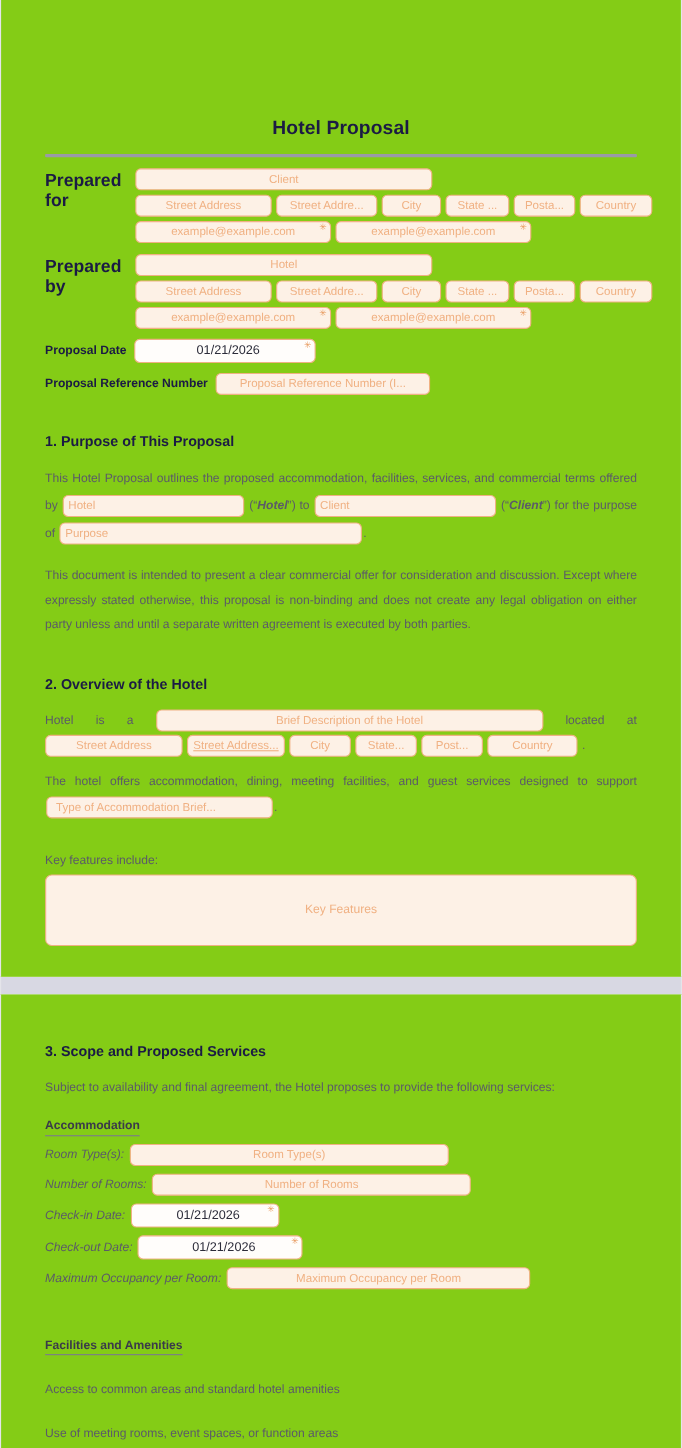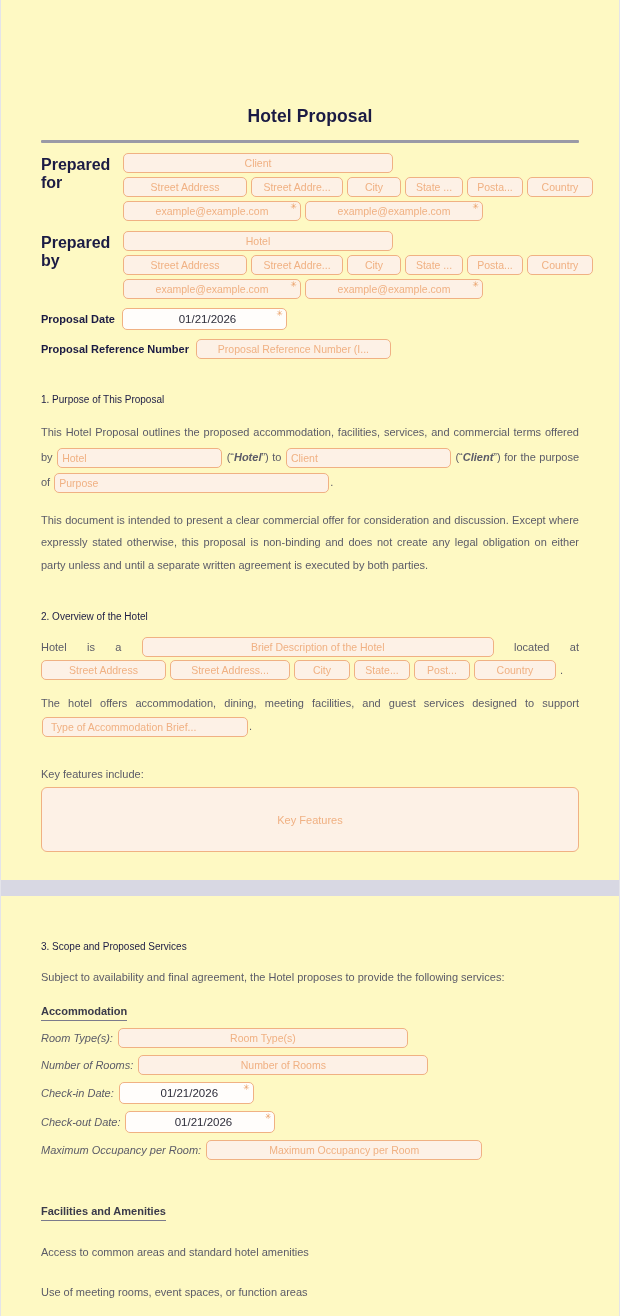--- a/index.html
+++ b/index.html
@@ -5,21 +5,21 @@
   * { box-sizing: border-box; }
   html, body {
     margin: 0; padding: 0;
     background: #ffffff;
     font-family: "Liberation Sans", sans-serif;
   }
   body { width: 620px; }
 
   .page {
     width: 620px;
-    background: #fef9c3;
+    background: #84cc16;
     position: relative;
     border-left: 1px solid #e4e4ea;
     border-right: 1px solid #e4e4ea;
   }
   .page-1 { padding: 0 0 28px 0; min-height: 880px; }
   .page-2 { padding: 0 0 10px 0; }
 
   .page-gap {
     width: 620px;
     height: 16px;
@@ -118,22 +118,22 @@
   .line-row .lbl {
     font-size: 11px;
     font-weight: bold;
     color: #1b1b44;
     margin-right: 7px;
     white-space: nowrap;
   }
 
   
   h2.sec {
-    font-size: 10px;
-    font-weight: normal;
+    font-size: 13px;
+    font-weight: bold;
     color: #1b1b44;
     margin: 34px 0 0 0;
     line-height: 1.3;
   }
   h3.sub {
     font-size: 11px;
     font-weight: bold;
     color: #3a3a4a;
     margin: 18px 0 0 0;
     display: inline-block;
@@ -190,21 +190,21 @@
     color: #5b5b68;
   }
 
   .w-purpose { width: 275px; }
   .w-hotel-i { width: 165px; }
   .w-client-i{ width: 165px; }
   .w-brief   { width: 352px; }
   .w-type    { width: 206px; }
 
   .ov-st1 { width: 125px; }
-  .ov-st2 { width: 120px; }
+  .ov-st2 { width: 89px; text-decoration: underline; }
   .ov-city{ width: 56px; }
   .ov-state{ width: 56px; }
   .ov-post{ width: 56px; }
   .ov-ctry{ width: 82px; }
 
   .keyfeat-label {
     font-size: 11px;
     color: #5b5b68;
     margin-top: 30px;
   }

